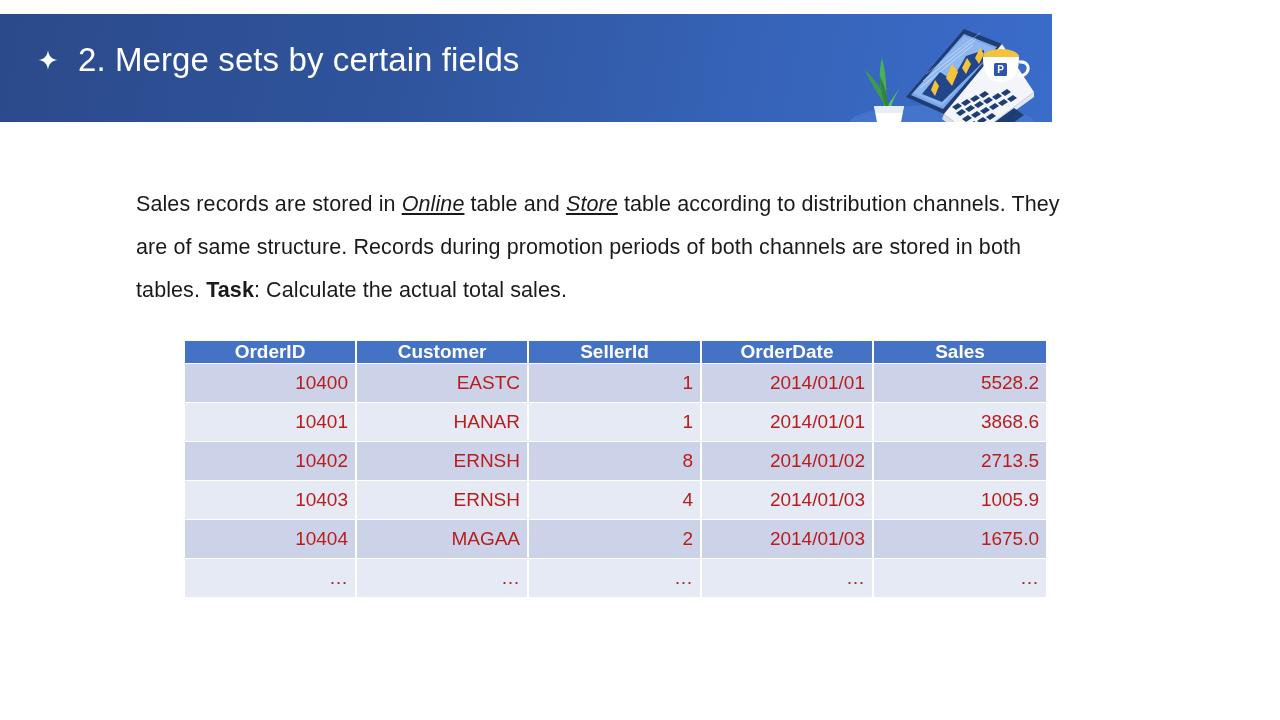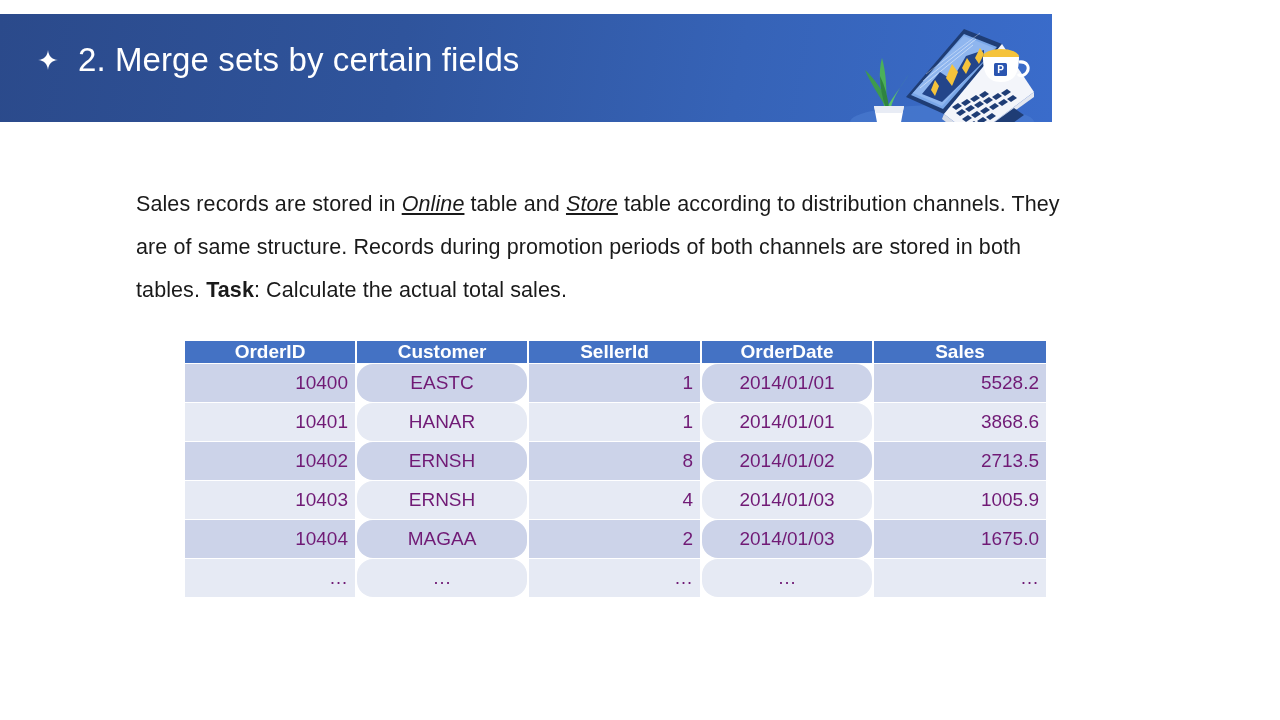--- a/index.html
+++ b/index.html
@@ -95,30 +95,30 @@
   .data-table thead th {
     background: #4472c4;
     color: #ffffff;
     font-weight: bold;
     text-align: center;
     height: 16px;
     font-size: 19px;
   }
   .data-table tbody tr.odd td { background: #ccd3e9; }
   .data-table tbody tr.even td { background: #e6eaf4; }
-  .data-table tbody td { color: #701a75; margin-left: 48px; }
+  .data-table tbody td { color: #b91c1c; margin-left: 48px; }
 
   .col-orderid   { width: 170px; }
   .col-customer  { width: 170px; }
   .col-sellerid  { width: 171px; }
   .col-orderdate { width: 170px; }
   .col-amount    { width: 172px; }
 
   .ta-right { text-align: right; }
-  .ta-left  { text-align: center; border-radius: 16px; }
+  .ta-left  { text-align: right; }
 </style>
 </head>
 <body>
 
 <div class="header">
 
   <div class="title-row">
     <svg class="bullet-star" viewBox="0 0 20 20">
       <path d="M10 0 C10.7 6.3 13.7 9.3 20 10 C13.7 10.7 10.7 13.7 10 20 C9.3 13.7 6.3 10.7 0 10 C6.3 9.3 9.3 6.3 10 0 Z" fill="#ffffff"></path>
     </svg>

